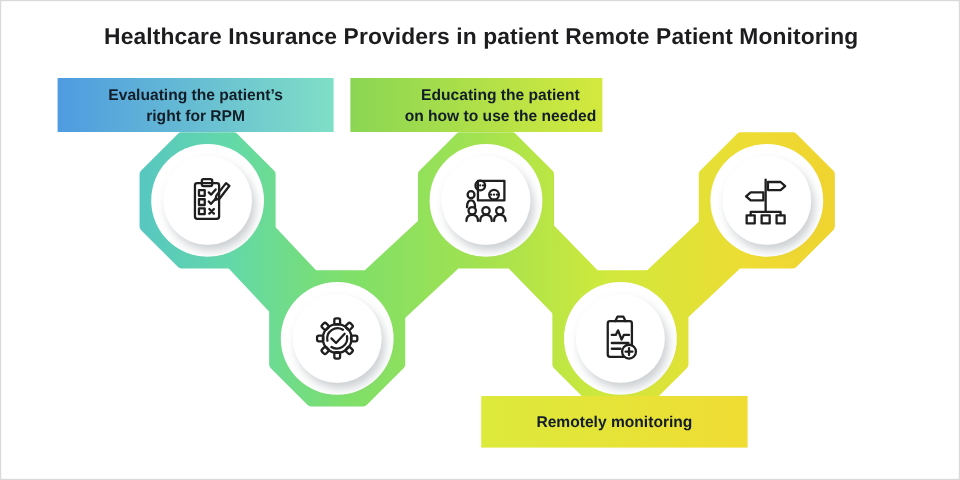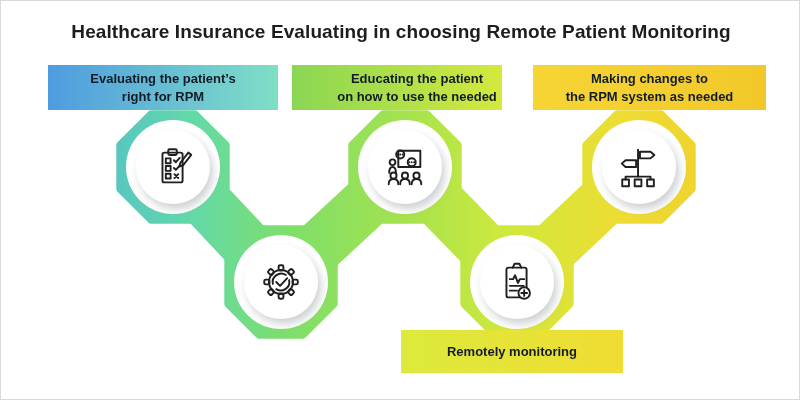--- a/index.html
+++ b/index.html
@@ -44,21 +44,21 @@
   .ic-3 { left:615px; top:143px; }
   .ic-4 { left:257px; top:258px; }
   .ic-5 { left:493px; top:258px; }
   .node-icon svg { width:100%; height:100%; stroke:#1f1f1f; fill:none; stroke-width:2; stroke-linecap:round; stroke-linejoin:round; }
 </style>
 </head>
 <body>
 
 <div class="canvas">
 
-  <div class="title">Healthcare Insurance Evaluating in choosing Remote Patient Monitoring</div>
+  <div class="title">Healthcare Insurance Providers in patient Remote Patient Monitoring</div>
 
   <svg class="ribbon-svg" viewBox="0 0 800 400">
     <defs>
       <linearGradient id="rg" x1="0" y1="0" x2="800" y2="0" gradientUnits="userSpaceOnUse">
         <stop offset="0" stop-color="#4795de"></stop>
         <stop offset="0.13" stop-color="#55c4c4"></stop>
         <stop offset="0.24" stop-color="#63d9a8"></stop>
         <stop offset="0.36" stop-color="#7edf6a"></stop>
         <stop offset="0.50" stop-color="#a3e24f"></stop>
         <stop offset="0.63" stop-color="#cfe93c"></stop>
@@ -97,24 +97,20 @@
     </g>
   </svg>
 
   <div class="step-label lbl-1" style="background: linear-gradient(90deg, rgb(79, 155, 224), rgb(127, 223, 198));">
     <span>Evaluating the patient’s</span>
     <span>right for RPM</span>
   </div>
   <div class="step-label lbl-2" style="background: linear-gradient(90deg, rgb(138, 214, 84), rgb(212, 233, 61));">
     <span>Educating the patient</span>
     <span>on how to use the needed</span>
-  </div>
-  <div class="step-label lbl-3" style="background: linear-gradient(90deg, rgb(246, 213, 53), rgb(242, 200, 41));">
-    <span>Making changes to</span>
-    <span>the RPM system as needed</span>
   </div>
   <div class="step-label lbl-5" style="background: linear-gradient(90deg, rgb(220, 234, 60), rgb(240, 220, 51)); justify-content: center;">
     <span>Remotely monitoring</span>
   </div>
 
   <div class="node-icon ic-1">
     <svg viewBox="0 0 48 48">
       <rect x="13" y="9" width="21" height="31" rx="2"></rect>
       <rect x="19" y="5.5" width="9" height="6" rx="1.5"></rect>
       <rect x="16.5" y="15" width="5" height="5"></rect>

